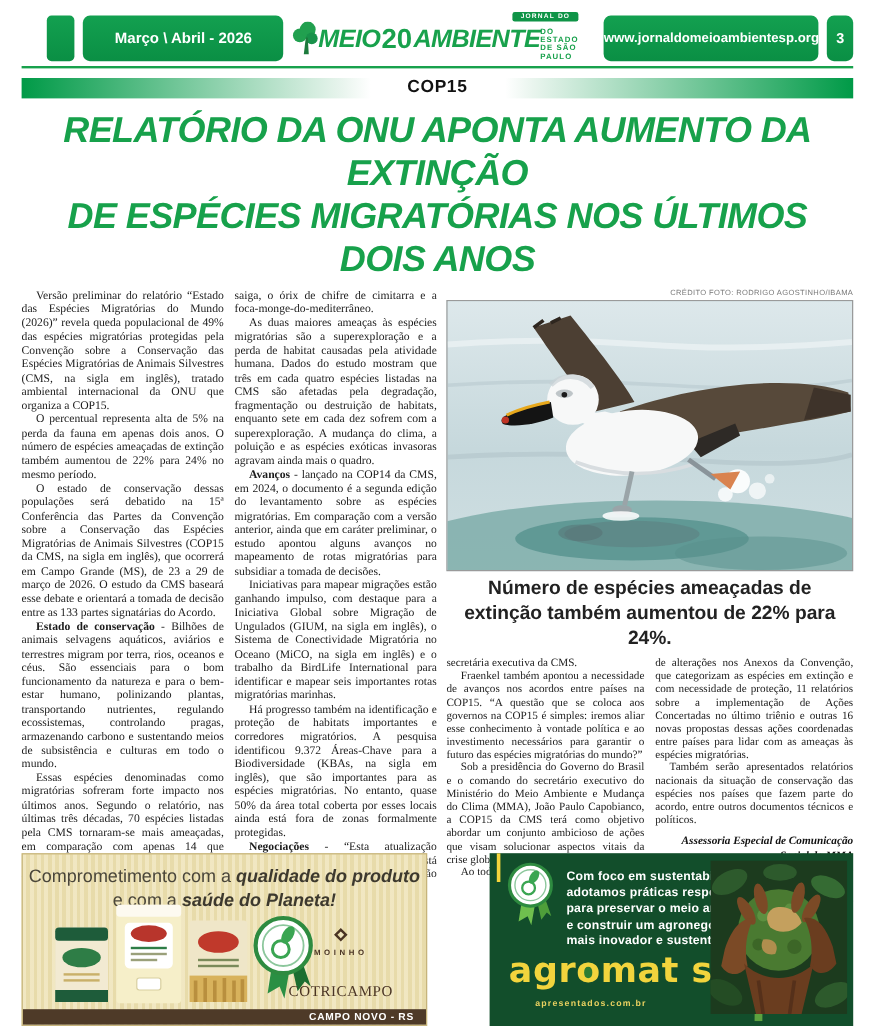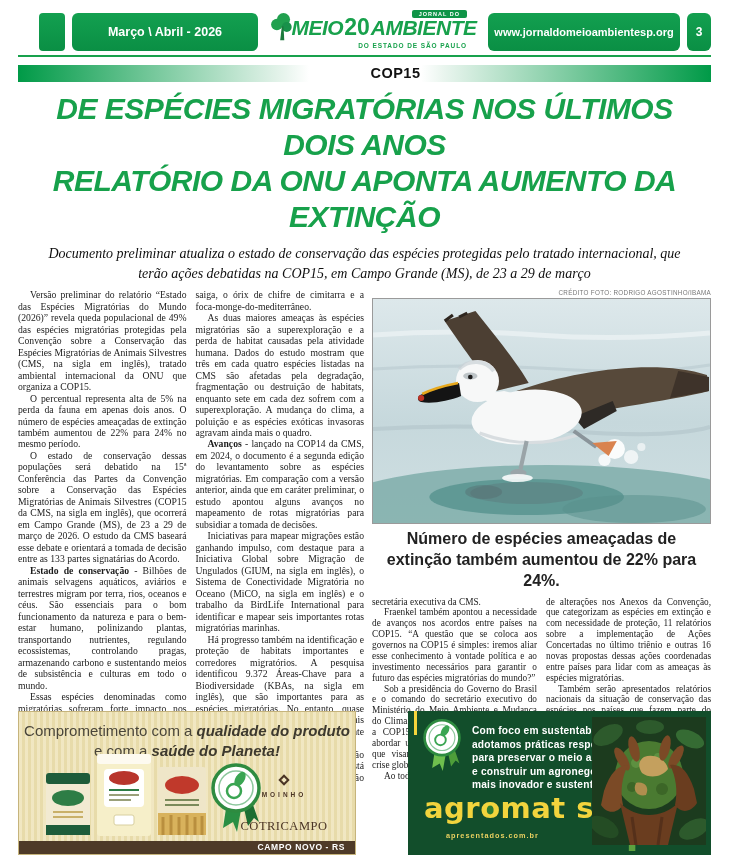--- a/index.html
+++ b/index.html
@@ -6,36 +6,36 @@
   html,body { width:729px; }
   body { height:859px; background:#fff; font-family:"Liberation Sans", sans-serif; overflow:hidden; }
   .page { width:729px; height:859px; padding:13px 18px 0 18px; position:relative; }
 
   
   .hdr { display:flex; align-items:stretch; height:38px; gap:7px;padding-left:21px; }
   .gbox { background:linear-gradient(180deg,#13a050,#0a8f44); border-radius:6px; color:#fff;
           display:flex; align-items:center; justify-content:center; font-weight:bold; }
   .hdr-stub { width:26px; border-radius:4px; }
   .hdr-date { width:186px; font-size:12.5px; }
-  .masthead { flex:1; position:relative; display:flex; flex-direction:column; align-items:center; }
+  .masthead { flex:1; position:relative; display:flex; flex-direction:row; align-items:center; }
   .mast-row { display:flex; align-items:center; line-height:1; }
   .mast-word { color:#18a14c; font-weight:bold; font-style:italic; font-size:21px; letter-spacing:-0.5px; }
   .mast-20 { color:#18a14c; font-weight:bold; font-size:23px; margin:0 1px; }
   .jornal-badge { position:absolute; top:-3px; right:14px; background:#0f9447; color:#fff;
           font-size:5.5px; font-weight:bold; padding:1px 7px; border-radius:2px; letter-spacing:1px; }
   .mast-sub { color:#18a14c; font-size:6.5px; font-weight:bold; letter-spacing:0.9px; align-self:flex-end; margin-right:14px; margin-top:1px; }
   .hdr-url { width:192px; font-size:11px; }
   .hdr-page { width:24px; font-size:12px; }
   .hdr-rule { height:2px; background:#18a14c; margin-top:4px; }
 
   
   .copbar { display:flex; align-items:center; margin-top:7px; height:18px; }
   .copbar .barL { flex:1; height:17px; background:linear-gradient(90deg,#009a47,#e9f5ee 92%,#fff); }
   .copbar .barR { flex:1; height:17px; background:linear-gradient(270deg,#009a47,#e9f5ee 92%,#fff); }
-  .cop-label { width:112px; text-align:right; font-size:14.5px; font-weight:bold; color:#111; letter-spacing:0.5px; }
+  .cop-label { width:112px; text-align:center; font-size:14.5px; font-weight:bold; color:#111; letter-spacing:0.5px; }
 
   
   .headline { margin-top:9px; text-align:center; color:#17a14b; font-weight:bold; font-style:italic;
               font-size:30px; line-height:1.2; letter-spacing:-0.5px; }
   .deck { margin:9px auto 0; width:640px; text-align:center; font-family:"Liberation Serif", serif;
           font-style:italic; font-size:14px; color:#101010; line-height:1.4; }
 
   
   .credit { text-align:right; font-size:6.3px; color:#777; letter-spacing:0.3px; margin-bottom:2px; }
   .main { display:flex; margin-top:6px; }
@@ -112,24 +112,23 @@
   </div>
   <div class="hdr-rule"></div>
 
   <div class="copbar">
     <div class="barL"></div>
     <div class="cop-label">COP15</div>
     <div class="barR"></div>
   </div>
 
   <h1 class="headline">
+    <div>RELATÓRIO DA ONU APONTA AUMENTO DA EXTINÇÃO</div>
     <div>DE ESPÉCIES MIGRATÓRIAS NOS ÚLTIMOS DOIS ANOS</div>
-    <div>RELATÓRIO DA ONU APONTA AUMENTO DA EXTINÇÃO</div>
   </h1>
-  <div class="deck">Documento preliminar atualiza o estado de conservação das espécies protegidas pelo tratado internacional, que terão ações debatidas na COP15, em Campo Grande (MS), de 23 a 29 de março</div>
 
   <div class="main">
     <div class="left-cols body-text">
       <div class="col">
           <p class="body-p">Versão preliminar do relatório “Estado das Espécies Migratórias do Mundo (2026)” revela queda populacional de 49% das espécies migratórias protegidas pela Convenção sobre a Conservação das Espécies Migratórias de Animais Silvestres (CMS, na sigla em inglês), tratado ambiental internacional da ONU que organiza a COP15.</p>
           <p class="body-p">O percentual representa alta de 5% na perda da fauna em apenas dois anos. O número de espécies ameaçadas de extinção também aumentou de 22% para 24% no mesmo período.</p>
           <p class="body-p">O estado de conservação dessas populações será debatido na 15ª Conferência das Partes da Convenção sobre a Conservação das Espécies Migratórias de Animais Silvestres (COP15 da CMS, na sigla em inglês), que ocorrerá em Campo Grande (MS), de 23 a 29 de março de 2026. O estudo da CMS baseará esse debate e orientará a tomada de decisão entre as 133 partes signatárias do Acordo.</p>
           <p class="body-p"><b>Estado de conservação</b> - Bilhões de animais selvagens aquáticos, aviários e terrestres migram por terra, rios, oceanos e céus. São essenciais para o bom funcionamento da natureza e para o bem-estar humano, polinizando plantas, transportando nutrientes, regulando ecossistemas, controlando pragas, armazenando carbono e sustentando meios de subsistência e culturas em todo o mundo.</p>
           <p class="body-p">Essas espécies denominadas como migratórias sofreram forte impacto nos últimos anos. Segundo o relatório, nas últimas três décadas, 70 espécies listadas pela CMS tornaram-se mais ameaçadas, em comparação com apenas 14 que apresentaram melhora em seu status. Atualmente, a lista da CMS conta com 1.189 espécies migratórias.</p>
         </div>

